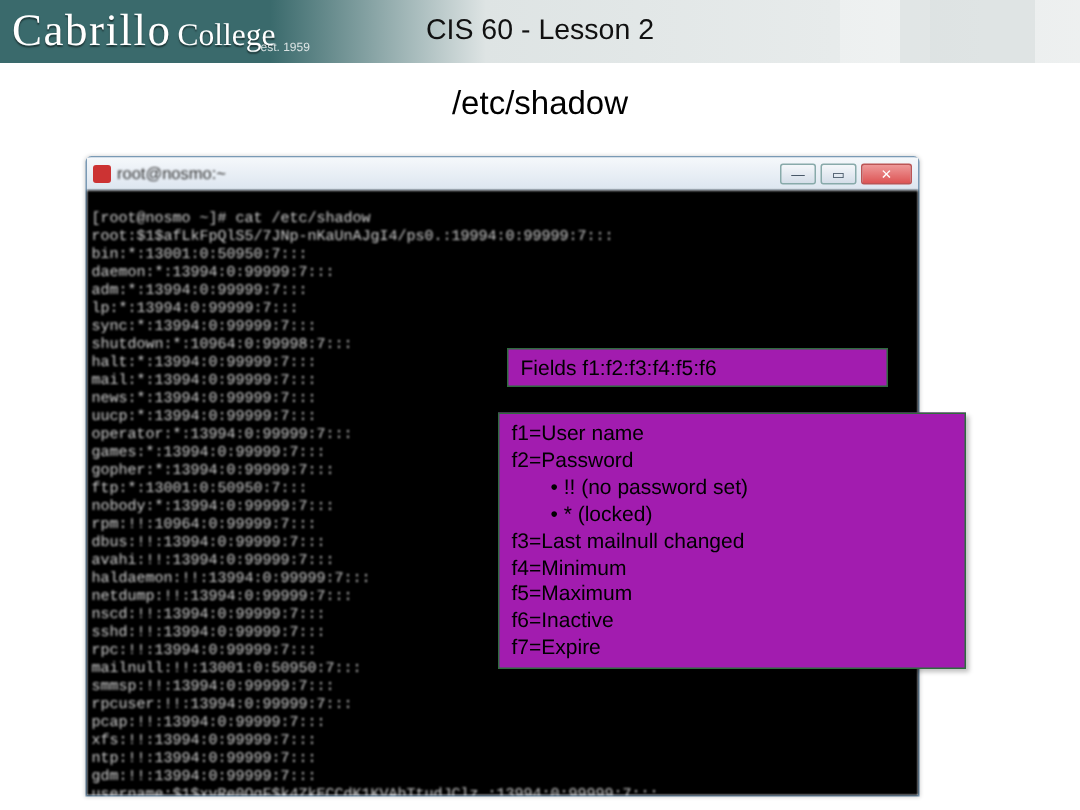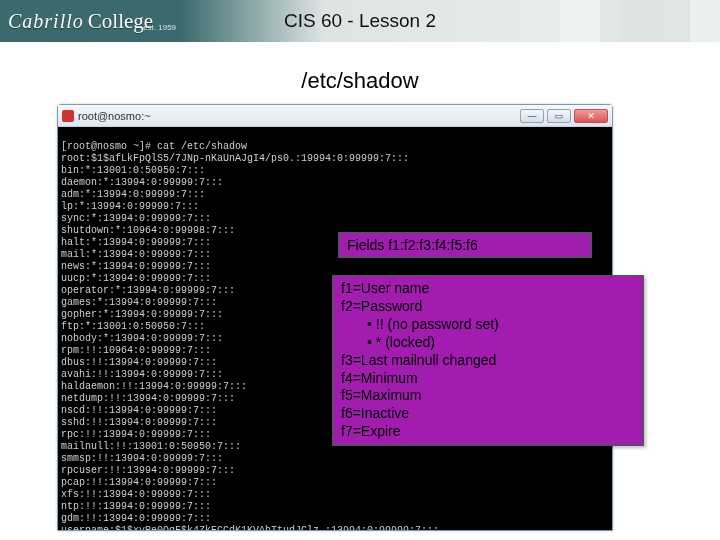--- a/index.html
+++ b/index.html
@@ -17,32 +17,32 @@
     content: ""; position: absolute; top: 0; bottom: 0; width: 60px; background: rgba(255,255,255,0.28);
   }
   .banner-bg-stripes::before { right: 100px; }
   .banner-bg-stripes::after  { right: 30px; width: 90px; background: rgba(200,210,210,0.35); }
 
   .logo-wrap {
     position: relative; z-index: 2; display: flex; align-items: baseline;
     padding-left: 8px; color: #fff; font-family: "Brush Script MT","Segoe Script",cursive;
     text-shadow: 0 1px 1px rgba(0,0,0,0.5);
   }
-  .logo-main { font-size: 20px; letter-spacing: 1px; font-style: italic; }
+  .logo-main { font-size: 30px; letter-spacing: 1px; }
   .logo-sub  { font-size: 21px; margin-left: 4px; }
   .logo-est  { font-size: 8px; font-family: Verdana, sans-serif; text-shadow:none; opacity:0.8; align-self:flex-end; margin-left:-10px; margin-bottom:2px;}
 
   .header-title {
     position: absolute; left: 0; right: 0; text-align: center; z-index: 3;
     font-size: 19px; color: #111; font-family: Verdana, sans-serif;
     pointer-events: none;
   }
 
   .subtitle {
-    text-align: center; font-size: 22px; margin-top: 26px; margin-bottom: 8px; color: #000;
+    text-align: center; font-size: 22px; margin-top: 14px; margin-bottom: 8px; color: #000;
   }
 
   .terminal-frame {
     position: absolute; left: 24px; top: 104px; width: 556px; height: 427px;
     border: 1px solid #7a9ab5; border-top-left-radius: 4px; border-top-right-radius: 4px;
     background: #e9eef5; box-shadow: 0 0 3px rgba(0,0,0,0.2);
     display: flex; flex-direction: column; margin-left: 33px;
   }
   .titlebar {
     height: 22px; background: linear-gradient(#f5f8fb,#dde6f0);

